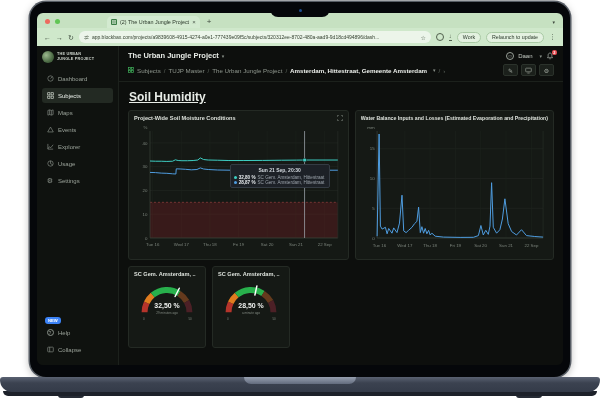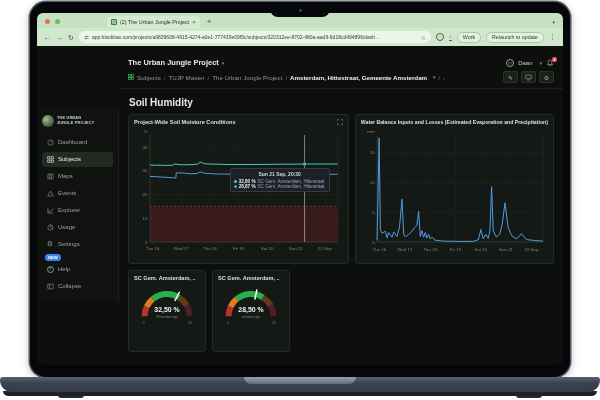--- a/index.html
+++ b/index.html
@@ -41,21 +41,21 @@
     padding:0 5px;gap:3px;min-width:0;}
   .url{font-size:5px;color:#33402f;white-space:nowrap;overflow:hidden;text-overflow:ellipsis;flex:1;}
   .star{font-size:6px;color:#51604d;}
   .ext-circle{width:6px;height:6px;border:1px solid #51604d;border-radius:50%;display:inline-block;}
   .dl{font-size:6px;color:#51604d;border-bottom:1px solid #51604d;line-height:1;padding-bottom:0.5px;}
   .pill{font-size:5.3px;color:#2c3a2c;background:#e3f1e0;border:1px solid #a9c9a4;border-radius:6px;
     padding:1.5px 5px;white-space:nowrap;}
   .kebab{font-size:7px;color:#3d4a3d;}
 
   
-  .app{flex:1;display:flex;min-height:0;background:#0d0f0d;color:#aab1a9;align-items:center;}
+  .app{flex:1;display:flex;min-height:0;background:#0d0f0d;color:#aab1a9;}
   .sidebar{width:82px;flex:0 0 auto;background:#0f120f;border-right:1px solid #1c211c;
     display:flex;flex-direction:column;padding:5px 5px 6px 5px;box-sizing:border-box;}
   .logo-row{display:flex;align-items:center;gap:3px;margin-bottom:8px;}
   .logo{width:12px;height:12px;border-radius:50%;flex:0 0 auto;
     background:radial-gradient(circle at 35% 35%,#9db98f,#4c6b45 60%,#33492f);}
   .logo-text{font-size:3.8px;font-weight:bold;color:#cdd4cc;line-height:1.25;letter-spacing:.2px;}
   .nav-item{display:flex;align-items:center;gap:4px;height:15px;padding:0 4px;border-radius:3px;
     font-size:6px;color:#99a198;margin-bottom:2px;}
   .nav-item .nicon{width:8px;display:flex;justify-content:center;color:#8a928a;flex:0 0 auto;}
   .nav-item.active{background:#232a23;color:#e7ece6;}
@@ -81,21 +81,21 @@
   .breadcrumb{display:flex;align-items:center;gap:3px;padding:2px 9px 5px 9px;border-bottom:1px solid #1c211c;}
   .bc{font-size:6.2px;color:#8f978e;white-space:nowrap;}
   .bc.active{color:#eef1ed;font-weight:bold;}
   .bc-sep{font-size:6.2px;color:#5c645c;}
   .bc-grid{color:#3fae5a;display:flex;}
   .bc-actions{margin-left:auto;display:flex;gap:3px;}
   .icon-btn{width:13px;height:10px;background:#1b201b;border:1px solid #2b322b;border-radius:2px;
     display:flex;align-items:center;justify-content:center;color:#9ba29a;font-size:6px;}
 
   .content{flex:1;padding:6px 9px;min-height:0;display:flex;flex-direction:column;}
-  .section-title{font-size:10px;font-weight:bold;color:#e8ece7;margin:2px 0 6px 1px;}
+  .section-title{font-size:12px;font-weight:bold;color:#e8ece7;margin:2px 0 6px 1px;text-decoration:underline;}
   .charts-row{display:flex;gap:6px;}
   .card{background:#151915;border:1px solid #242a24;border-radius:3px;padding:4px 5px;box-sizing:border-box;}
   .card.c1{flex:1.14;position:relative;height:150px;}
   .card.c2{flex:1;height:150px;}
   .card-head{display:flex;align-items:flex-start;justify-content:space-between;gap:3px;margin-bottom:2px;}
   .card-title{font-size:5.6px;font-weight:bold;color:#dce1db;white-space:nowrap;overflow:hidden;text-overflow:ellipsis;}
   .expand{color:#8a928a;flex:0 0 auto;display:flex;}
   svg.chart{display:block;width:100%;height:126px;}
   .tooltip{position:absolute;left:46%;top:36%;width:92px;background:#1d2127;border:1px solid #343b43;
     border-radius:2px;padding:2px 3px;z-index:10;}

